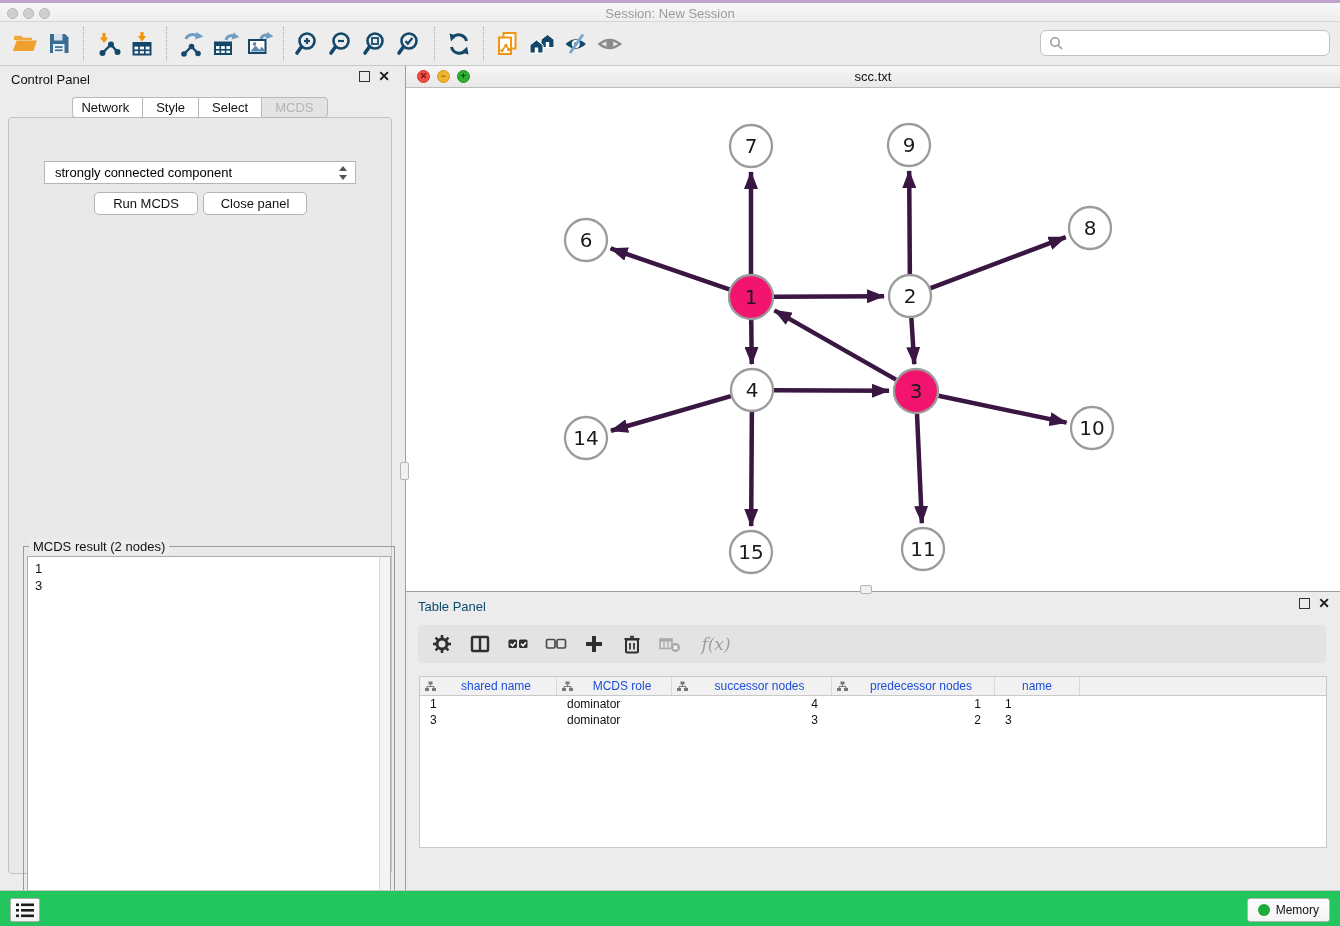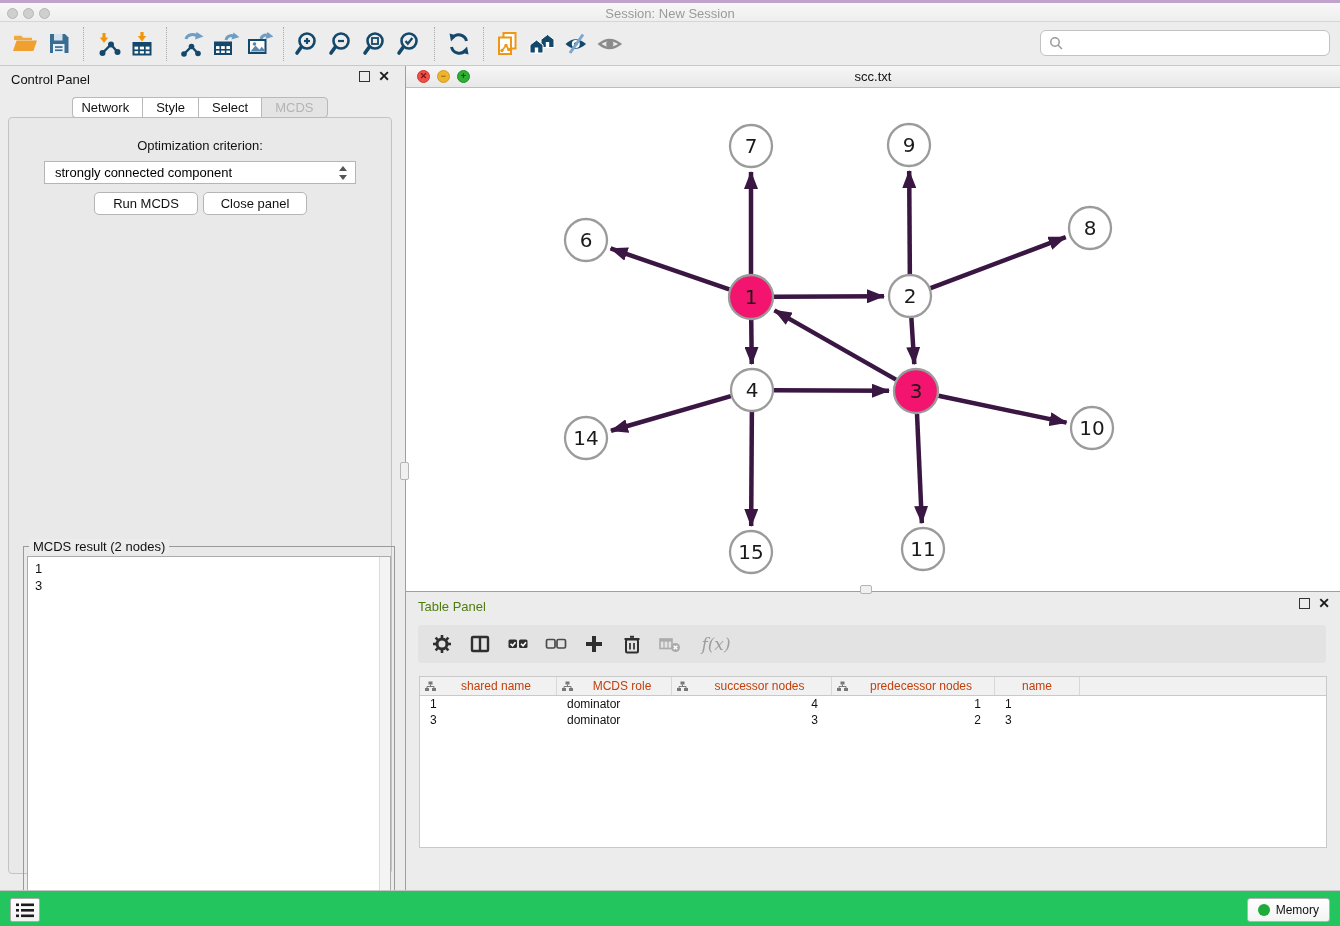--- a/index.html
+++ b/index.html
@@ -65,28 +65,28 @@
   .canvas { position:absolute; left:0; top:22px; width:933px; height:503px; background:#fff; }
 
   .splitter-v { position:absolute; left:400px; top:462px; width:9px; height:18px; background:#f0f0f0;
     border:1px solid #b5b5b5; border-radius:2px; z-index:5; }
   .splitter-h { position:absolute; left:860px; top:585px; width:12px; height:9px; background:#f0f0f0;
     border:1px solid #b5b5b5; border-radius:2px; z-index:5; }
 
   
   .table-panel { position:absolute; left:405px; top:592px; width:935px; height:298px; background:#ececec;
     border-left:1px solid #9f9f9f; }
-  .table-panel .ptitle { position:absolute; left:12px; top:7px; font-size:13px; color:#4d7c0f; }
+  .table-panel .ptitle { position:absolute; left:12px; top:7px; font-size:13px; color:#0c4a6e; }
   .tp-toolbar { position:absolute; left:12px; top:33px; width:908px; height:38px; background:#e3e3e3;
     border-radius:4px; display:flex; align-items:center; padding-left:10px; gap:10px; }
   .ttbtn { width:28px; height:28px; border:none; background:transparent; display:flex; align-items:center; justify-content:center; cursor:pointer; }
   .fx { font-family:"DejaVu Serif",serif; font-style:italic; font-size:17px; color:#9e9e9e; }
   .tablewrap { position:absolute; left:13px; top:84px; width:908px; height:172px; background:#fff; border:1px solid #c9c9c9; overflow:hidden; }
   .thead { display:flex; height:19px; background:#f1f1f1; border-bottom:1px solid #c9c9c9; }
-  .th { display:flex; align-items:center; font-size:12px; color:#c2410c; border-right:1px solid #d8d8d8; }
+  .th { display:flex; align-items:center; font-size:12px; color:#1d4ed8; border-right:1px solid #d8d8d8; }
   .th .lbl { flex:1; text-align:center; }
   .trow { display:flex; height:16px; }
   .td { font-size:12px; color:#111; line-height:16px; white-space:nowrap; overflow:hidden; }
   .tp-tabs { position:absolute; left:283px; top:273px; display:flex; }
   .statusbar { position:absolute; left:0; top:890px; width:1340px; height:36px; background:#22c55e; border-top:1px solid #c6c6c6; }
   .listbtn { position:absolute; left:10px; top:7px; width:30px; height:24px; background:linear-gradient(#ffffff,#f2f2f2);
     border:1px solid #adadad; border-radius:2px; display:flex; align-items:center; justify-content:center; cursor:pointer; }
   .membtn { position:absolute; right:10px; top:7px; height:24px; padding:0 10px; background:linear-gradient(#ffffff,#f4f4f4);
     border:1px solid #b3b3b3; border-radius:3px; display:flex; align-items:center; gap:6px; font-size:12px; color:#111; cursor:pointer; }
   .memdot { width:12px; height:12px; border-radius:50%; }
@@ -272,21 +272,20 @@
         <span class="close-btn">✕</span>
       </span>
     </div>
     <div class="cp-tabs" id="cp-tabs">
         <button class="tabbtn">Network</button>
         <button class="tabbtn">Style</button>
         <button class="tabbtn">Select</button>
         <button class="tabbtn active">MCDS</button>
       </div>
     <div class="cp-box">
-      <div class="opt-label">Optimization criterion:</div>
       <div class="selectbox">
         <span>strongly connected component</span>
         <span class="stepper">
           <svg width="10" height="16" viewBox="0 0 10 16">
               <polygon points="5,1 9,6 1,6" fill="#555"></polygon>
               <polygon points="5,15 9,10 1,10" fill="#555"></polygon>
             </svg>
         </span>
       </div>
       <div class="btnrow">

